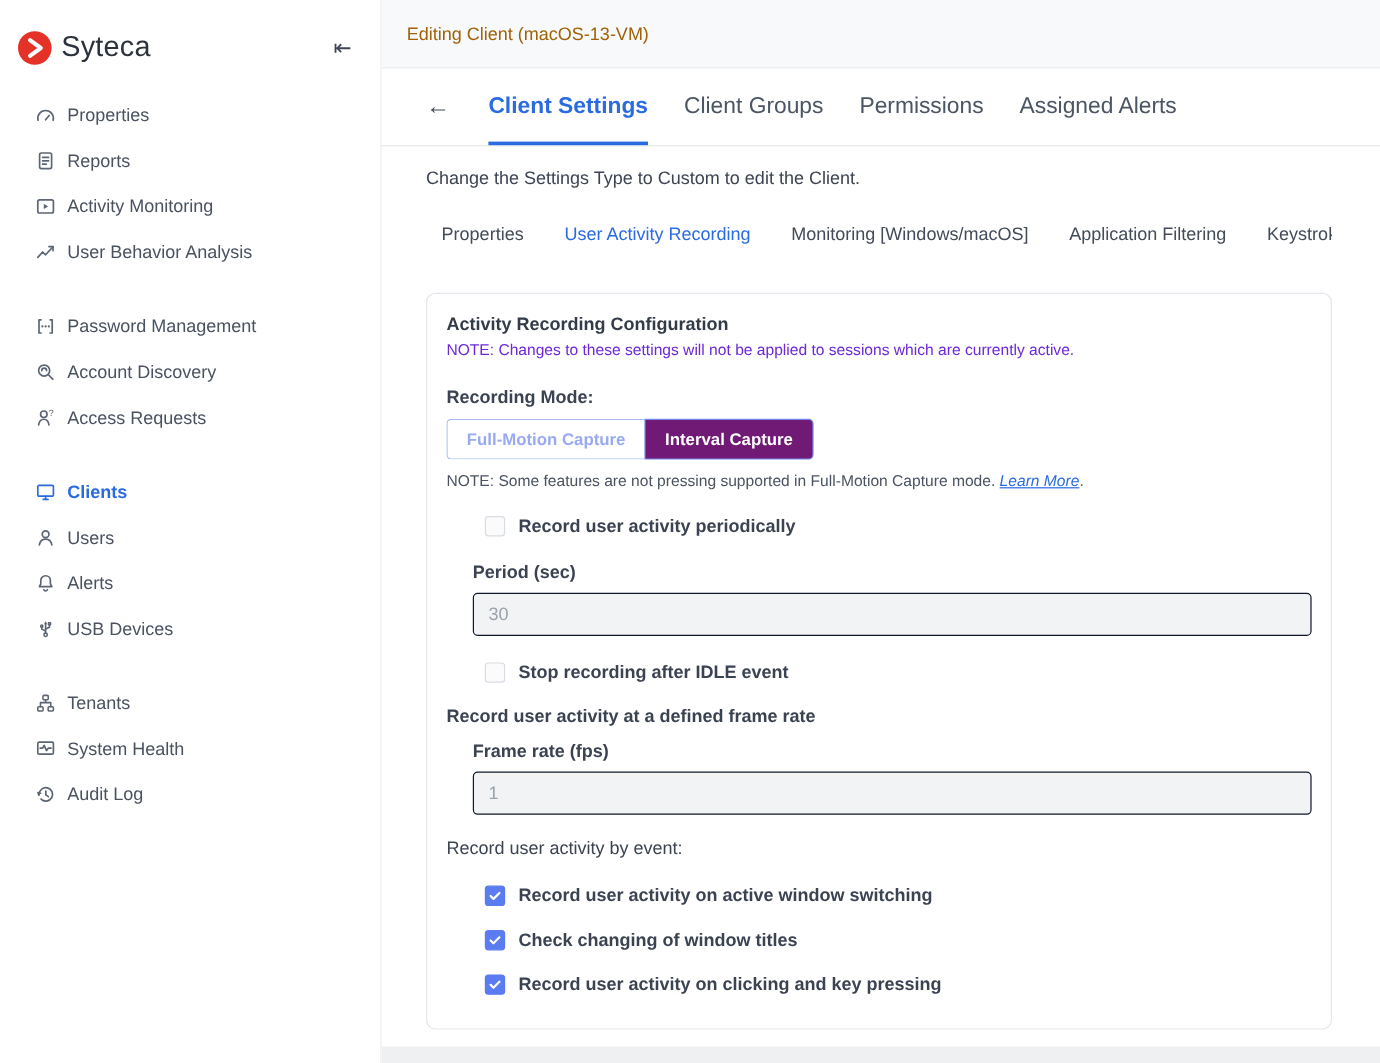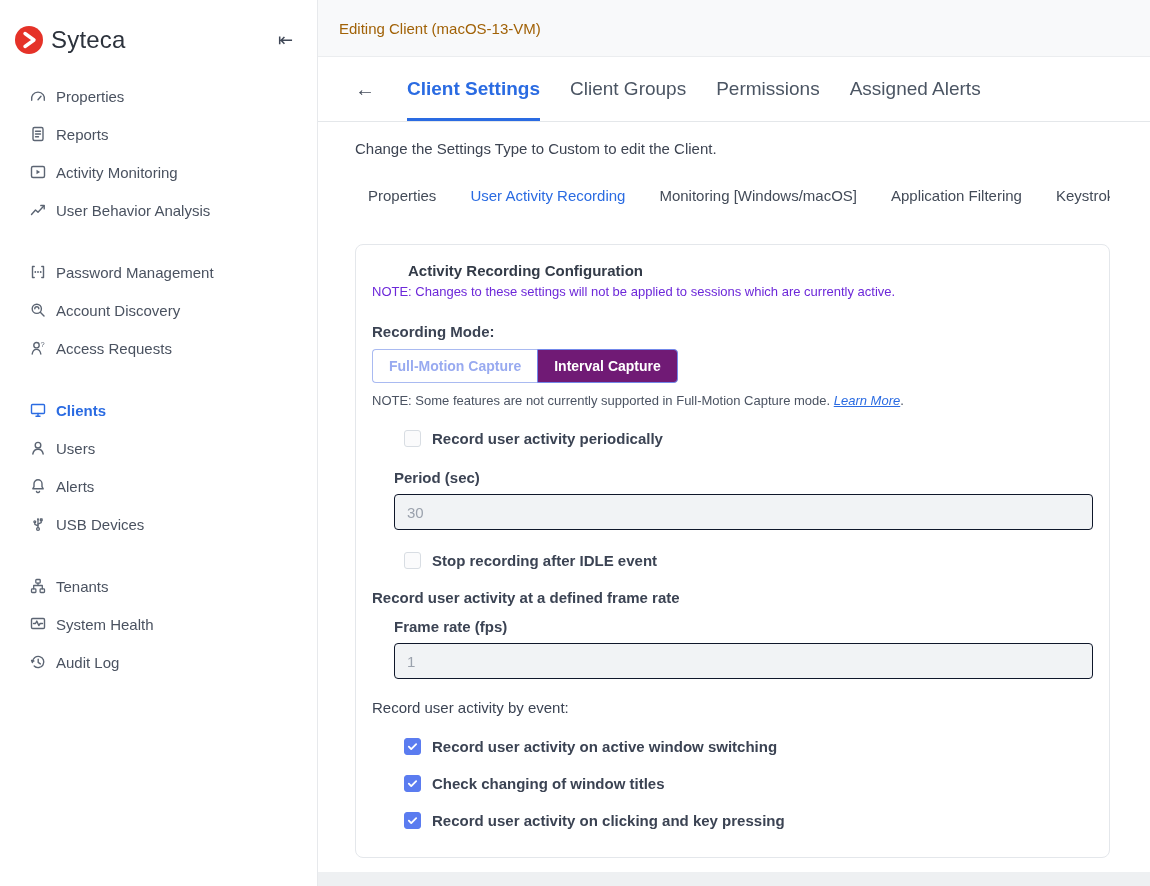--- a/index.html
+++ b/index.html
@@ -66,21 +66,21 @@
   }
   .subtab { cursor:pointer; }
   .subtab.active { color:#2a6be2; }
 
   
   .card {
     margin:40px 40px 0 37px;
     border:1px solid #e4e7eb; border-radius:8px; background:#fff;
     padding:17px 16px 28px 16px;
   }
-  .card-title { font-size:15px; font-weight:700; color:#333b48;margin-left:36px; }
+  .card-title { font-size:15px; font-weight:700; color:#333b48; }
   .card-note { margin-top:5px; font-size:13px; color:#6d28d9; }
 
   .field-label-strong { margin-top:24px; font-size:15px; font-weight:700; color:#3b4353; }
 
   .mode-group { margin-top:9px; display:inline-flex; }
   .mode-btn {
     height:34px; padding:0 16px; font-family:inherit;
     font-size:14px; font-weight:700; cursor:pointer; background:#fff;
   }
   .mode-btn.left {
@@ -328,21 +328,21 @@
       <div class="card-note">NOTE: Changes to these settings will not be applied to sessions which are currently active.</div>
 
       <div class="field-label-strong">Recording Mode:</div>
 
       <div class="mode-group">
         <button class="mode-btn left">Full-Motion Capture</button>
         <button class="mode-btn right">Interval Capture</button>
       </div>
 
       <div class="mode-note">
-        <span>NOTE: Some features are not currently supported in Full-Motion Capture mode.</span>
+        <span>NOTE: Some features are not pressing supported in Full-Motion Capture mode.</span>
         <a>Learn More</a><span>.</span>
       </div>
 
       <div class="cb-row">
         <span class="cb"></span>
         <span class="cb-label">Record user activity periodically</span>
       </div>
 
       <div class="sub-label">Period (sec)</div>
       <input class="text-input" value="30" style="">

